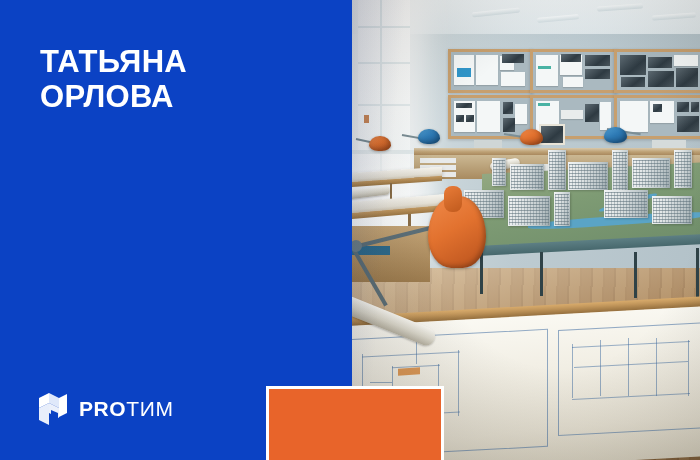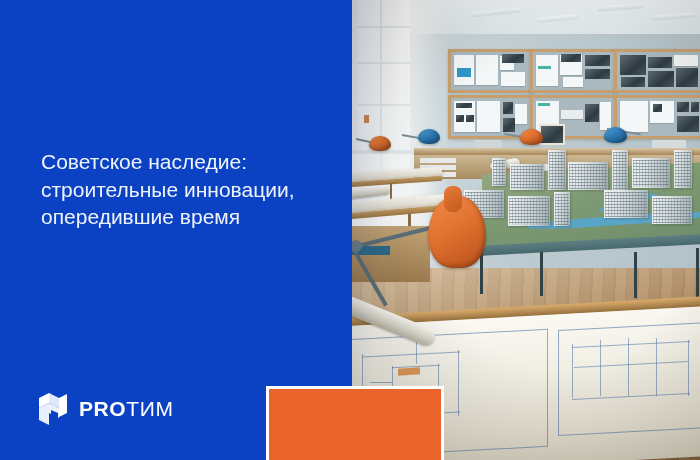--- a/index.html
+++ b/index.html
@@ -426,22 +426,25 @@
     <div class="ph-lamp-arm" style="left:2px;top:248px;width:64px;height:4px;transform:rotate(60deg);background:#5c6f78;"></div>
     <div style="position:absolute;left:-2px;top:240px;width:12px;height:12px;border-radius:50%;background:#6c7f88;"></div>
     <div class="ph-lamp-head lamp-orange" style="left:76px;top:196px;width:58px;height:72px;border-radius:46% 46% 40% 40% / 56% 56% 44% 44%;"></div>
     <div style="position:absolute;left:92px;top:186px;width:18px;height:26px;border-radius:8px;background:linear-gradient(150deg,#e97c38,#c05a1d);"></div>
 
     <div class="ph-vignette"></div>
   </div>
 
   <div class="panel">
 
-
-    <div class="subtitle">Советское наследие: строительные инновации, опередившие время</div>
+    <div class="headline">
+      <div>ТАТЬЯНА</div>
+      <div>ОРЛОВА</div>
+    </div>
+
 
     <div class="logo">
       <svg class="logo-mark" viewBox="0 0 30 34" xmlns="http://www.w3.org/2000/svg">
         <polygon points="1,6 11,1 11,11 1,16" fill="#ffffff"></polygon>
         <polygon points="1,16 11,11 11,33 1,28" fill="#e8eefb"></polygon>
         <polygon points="11,1 21,6 21,16 11,11" fill="#dfe8fa"></polygon>
         <polygon points="21,6 29,2 29,21 21,25" fill="#ffffff"></polygon>
         <polygon points="11,11 21,16 21,26 11,21" fill="#ffffff" opacity="0.92"></polygon>
         <polygon points="13,18 20,21 20,27 13,24" fill="#0b42c4"></polygon>
       </svg>

